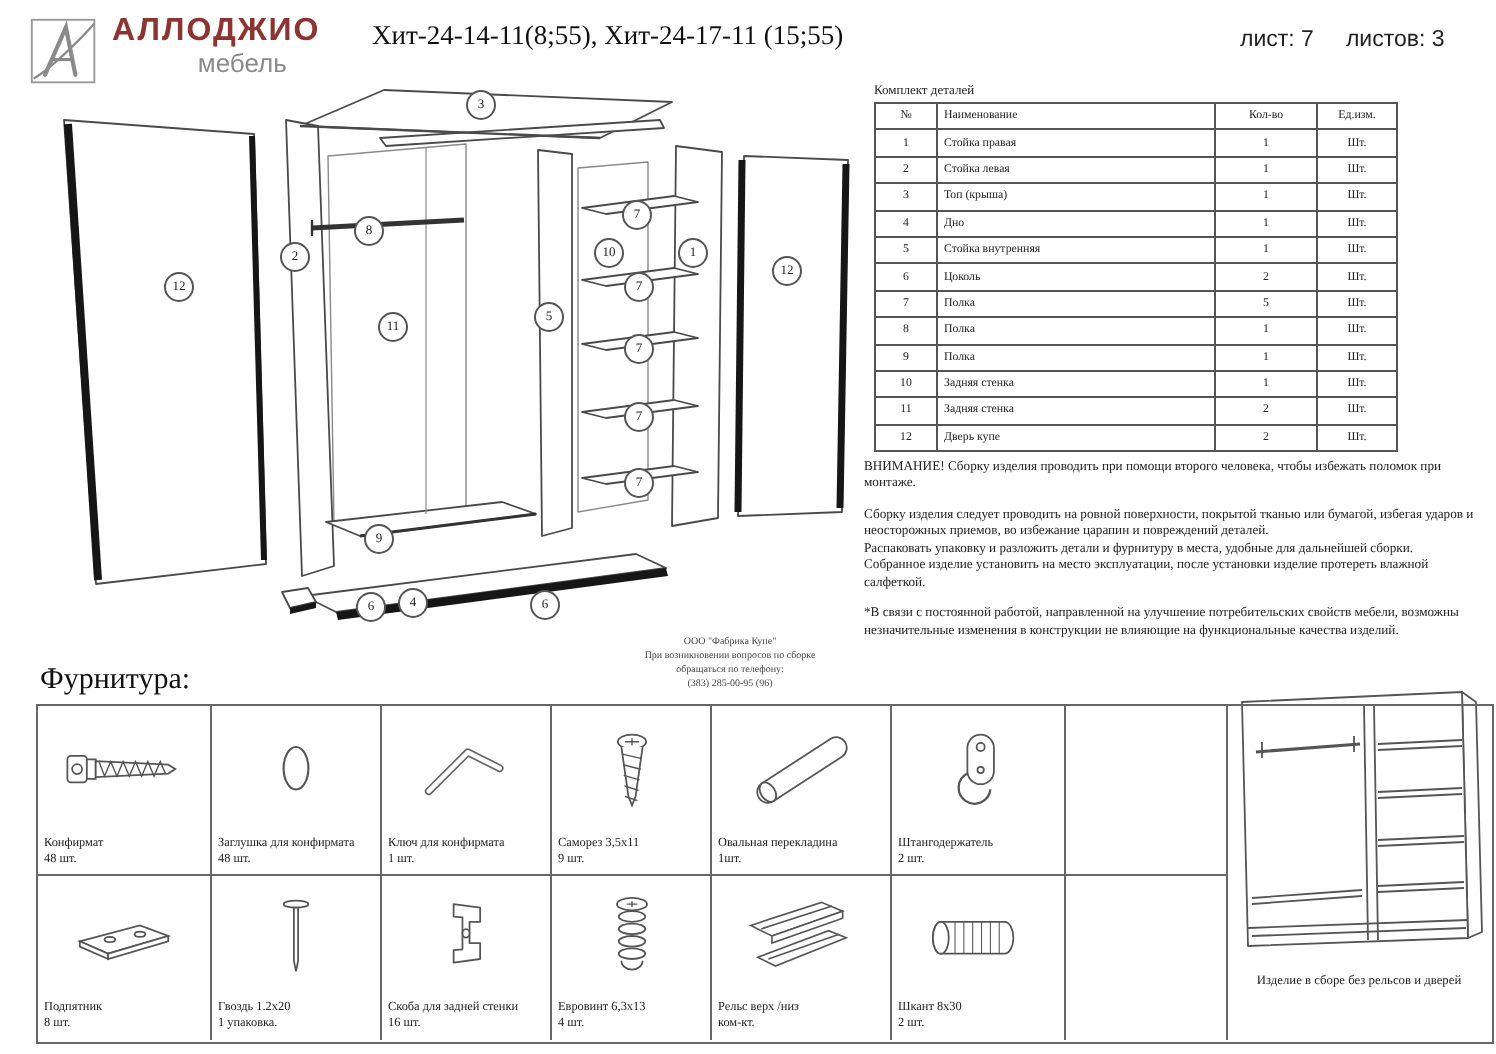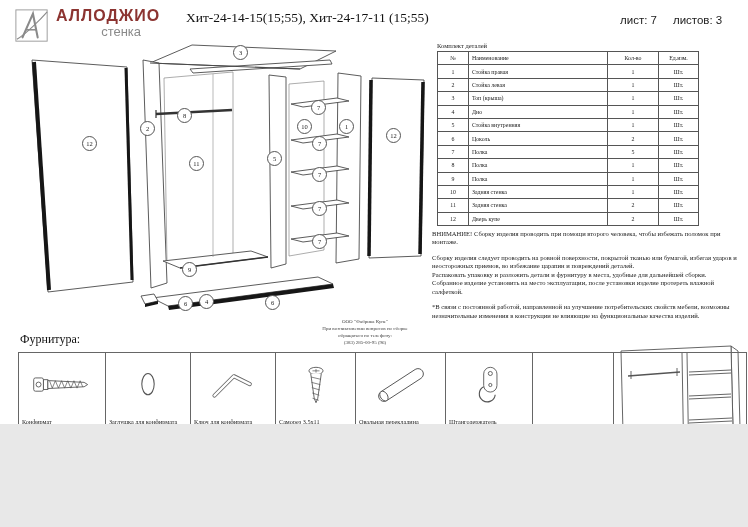--- a/index.html
+++ b/index.html
@@ -1,17 +1,17 @@
 <!DOCTYPE html>
 <html><head>
 <meta charset="utf-8">
 <style>
   html,body{margin:0;padding:0;background:#e8e8e8;}
   .page{
-    position:relative;width:748px;height:424px;background:#ffffff;
+    position:relative;width:748px;height:527px;background:#ffffff;
     font-family:"Liberation Serif",serif;color:#1c1c1c;overflow:hidden;
     box-shadow:0 0 4px rgba(0,0,0,.3);
   }
   
   .logo{position:absolute;left:14px;top:8px;display:flex;align-items:flex-start;gap:6px;}
   .logo-mark{width:36px;height:36px;}
   .logo-text{display:flex;flex-direction:column;line-height:1.05;}
   .logo-title{font-family:"Liberation Sans",sans-serif;font-weight:bold;font-size:16px;letter-spacing:1px;color:#8c3431;}
   .logo-sub{font-family:"Liberation Sans",sans-serif;font-size:13px;color:#8a8a8a;text-align:center;padding-left:26px;}
   .doc-title{position:absolute;left:186px;top:10px;width:440px;font-size:13.5px;line-height:1.25;color:#111;}
@@ -31,21 +31,21 @@
     padding:0 3px;height:12.4px;overflow:hidden;white-space:nowrap;color:#222;}
   .col-num{width:24px;text-align:center;}
   .col-name{width:132px;text-align:left;}
   .col-qty{width:44px;text-align:center;}
   .col-unit{width:33px;text-align:center;}
   
   .notes{position:absolute;left:432px;top:230px;width:313px;font-size:6.6px;line-height:1.28;color:#222;}
   .notes .para{margin-bottom:7px;}
   .notes .para.tight{margin-bottom:0;}
   
-  .hw-title{position:absolute;left:20px;top:332px;font-size:12px;color:#111;}
+  .hw-title{position:absolute;left:20px;top:332px;font-size:15px;color:#111;}
   .grid-box{position:absolute;left:18px;top:352px;width:727px;height:168px;border:1px solid #666;}
   .vline{position:absolute;top:352px;width:1px;height:168px;background:#666;z-index:2;}
   .hline{position:absolute;left:18px;top:437px;width:596px;height:1px;background:#666;z-index:2;}
   .hw-cell{position:absolute;display:flex;flex-direction:column;z-index:3;}
   .hw-icon{flex:1;display:flex;align-items:center;justify-content:center;}
   .hw-icon svg{width:66px;height:46px;}
   .hw-label{padding:1px 3px 3px 3px;font-size:6.2px;line-height:1.3;color:#222;}
   .assembled-caption{position:absolute;left:614px;top:487px;width:131px;text-align:center;font-size:6.4px;color:#222;z-index:3;}
 </style>
 </head>
@@ -55,26 +55,26 @@
 
   <div class="logo">
     <svg class="logo-mark" viewBox="0 0 38 38">
       <rect x="2" y="2" width="33" height="33" fill="#fff" stroke="#9a9a9a" stroke-width="1"></rect>
       <path d="M9,31 L20,6 L25,31" fill="none" stroke="#8a8a8a" stroke-width="2.2" stroke-linecap="round"></path>
       <path d="M3,33 C12,28 28,12 35,4" fill="none" stroke="#8a8a8a" stroke-width="1.2"></path>
       <path d="M12,23 L24,23" stroke="#8a8a8a" stroke-width="1.6"></path>
     </svg>
     <div class="logo-text">
       <span class="logo-title">АЛЛОДЖИО</span>
-      <span class="logo-sub">стенка</span>
+      <span class="logo-sub">мебель</span>
     </div>
   </div>
 
   <div class="doc-title">
-    <div>Хит-24-14-15(15;55), Хит-24-17-11 (15;55)</div>
+    <div>Хит-24-14-11(8;55), Хит-24-17-11 (15;55)</div>
   </div>
 
   <div class="sheet-info">
     <span>лист: 7</span>
     <span>листов: 3</span>
   </div>
 
   <svg class="artwork" viewBox="0 0 748 527">
     <g stroke="#4a4a4a" stroke-width="0.9" fill="#ffffff" stroke-linejoin="round">
 

